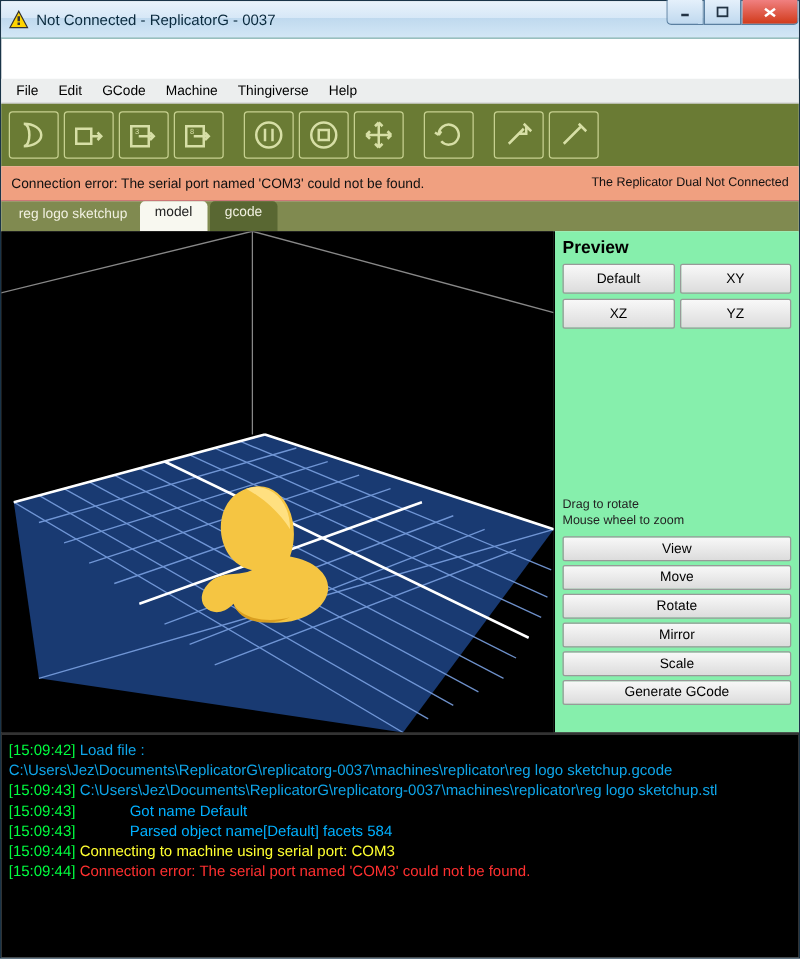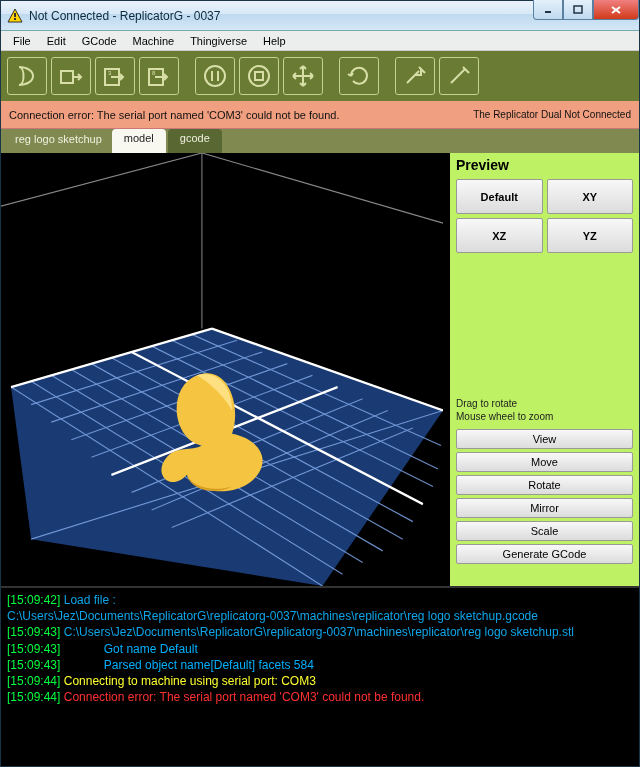--- a/index.html
+++ b/index.html
@@ -6,40 +6,40 @@
 body { background:#3a5f7a; width:640px; height:767px; overflow:hidden; }
 .win { width:640px; height:767px; display:flex; flex-direction:column; border:1px solid #1a3448; background:#fff; }
 .titlebar { height:30px; background:linear-gradient(180deg,#e9f2fb 0%,#d7e8f7 45%,#bfd9ee 46%,#d3e7f6 100%); display:flex; align-items:center; padding:0 0 0 6px; border-bottom:1px solid #7aa; }
 .titlebar .icon { width:16px; height:16px; margin-right:6px; }
 .titlebar .title { flex:1; font-size:12px; color:#0a2a3d; }
 .winbtns { display:flex; gap:0; align-self:flex-start; margin-top:-1px; }
 .winbtn { width:30px; height:20px; border:1px solid #5a7fa0; border-top:none; display:flex; align-items:center; justify-content:center; font-size:10px; }
 .winbtn.min { background:linear-gradient(#e4f0fb,#c0d9ef); border-radius:0 0 0 4px;}
 .winbtn.max { background:linear-gradient(#e4f0fb,#c0d9ef);}
 .winbtn.close { background:linear-gradient(#f08080,#d13a1a); width:46px; border-radius:0 0 4px 0;}
-.menubar { height:20px; background:#eceeee; display:flex; align-items:center; padding:0 4px; font-size:11px; border-bottom:1px solid #ccc;}
+.menubar { height:20px; background:#eceeee; display:flex; align-items:center; padding:0 4px; font-size:11px; border-bottom:1px solid #ccc;margin-top:32px;}
 .menubar span { padding:2px 8px; }
 .toolbar { height:50px; background:#6a7b34; display:flex; align-items:center; padding:0 6px; gap:4px; }
 .tbtn { width:40px; height:38px; border:1px solid #c7d190; border-radius:3px; display:flex; align-items:center; justify-content:center; background:transparent; }
 .tbtn svg { stroke:#d7dfa6; fill:none; stroke-width:2; }
 .tspacer { width:8px;}
 .errbar { height:28px; background:#f0a080; display:flex; align-items:center; padding:0 8px; font-size:11px; color:#111; border-bottom:1px solid #c77;}
 .errbar .errtxt { flex:1; }
 .errbar .errstat { font-size:10px; }
 .tabbar { height:24px; background:#808a50; display:flex; padding:0 4px; font-size:11px;}
 .tabbar .proj { color:#f0f0e0; padding:4px 10px; }
 .tabbar .tab { padding:3px 12px; border-radius:4px 4px 0 0; margin-right:2px; color:#f0f0e0; background:#596732;}
 .tabbar .tab.active { background:#f8f8f0; color:#222; }
 .content { flex:1; display:flex; min-height:0;}
 .viewport { flex:1; background:#000; position:relative; overflow:hidden;}
 .viewport svg { width:100%; height:100%; }
-.sidepanel { width:196px; background:#bef264; border-left:7px solid #000000; display:flex; flex-direction:column; font-size:12px;}
+.sidepanel { width:196px; background:#86efac; border-left:1px solid #000000; display:flex; flex-direction:column; font-size:12px;}
 .sidepanel .hd { font-weight:700; font-size:14px; padding:4px 6px;}
 .btnrow { display:flex; gap:4px; padding:2px 6px;}
-.pbtn { flex:1; height:35px; font-size:11px; background:linear-gradient(#f8f8f8,#dcdcdc); border:1px solid #999; border-radius:2px; display:flex; align-items:center; justify-content:center;font-weight:bold;}
+.pbtn { flex:1; height:24px; font-size:11px; background:linear-gradient(#f8f8f8,#dcdcdc); border:1px solid #999; border-radius:2px; display:flex; align-items:center; justify-content:center;}
 .hints { font-size:10px; color:#222; padding:2px 6px; line-height:1.3; margin-top:auto;}
 .stackbtns { display:flex; flex-direction:column; gap:3px; padding:4px 6px 22px;text-align:center;}
 .sbtn { height:20px; font-size:11px; background:linear-gradient(#f8f8f8,#dcdcdc); border:1px solid #999; border-radius:2px; display:flex; align-items:center; justify-content:center;}
 .console { height:180px; background:#000; font-family:"Courier New",monospace; font-size:12px; color:#00ff40; padding:4px 6px; overflow:hidden; border-top:2px solid #333;}
 .console .line { white-space:pre-wrap; line-height:1.35;}
 .console .ts { color:#00ff40;}
 .console .file { color:#0ea5e9;}
 .console .info { color:#00b0ff;margin-left:40px;}
 .console .act { color:#ffff30;}
 .console .err { color:#ff3030;}

